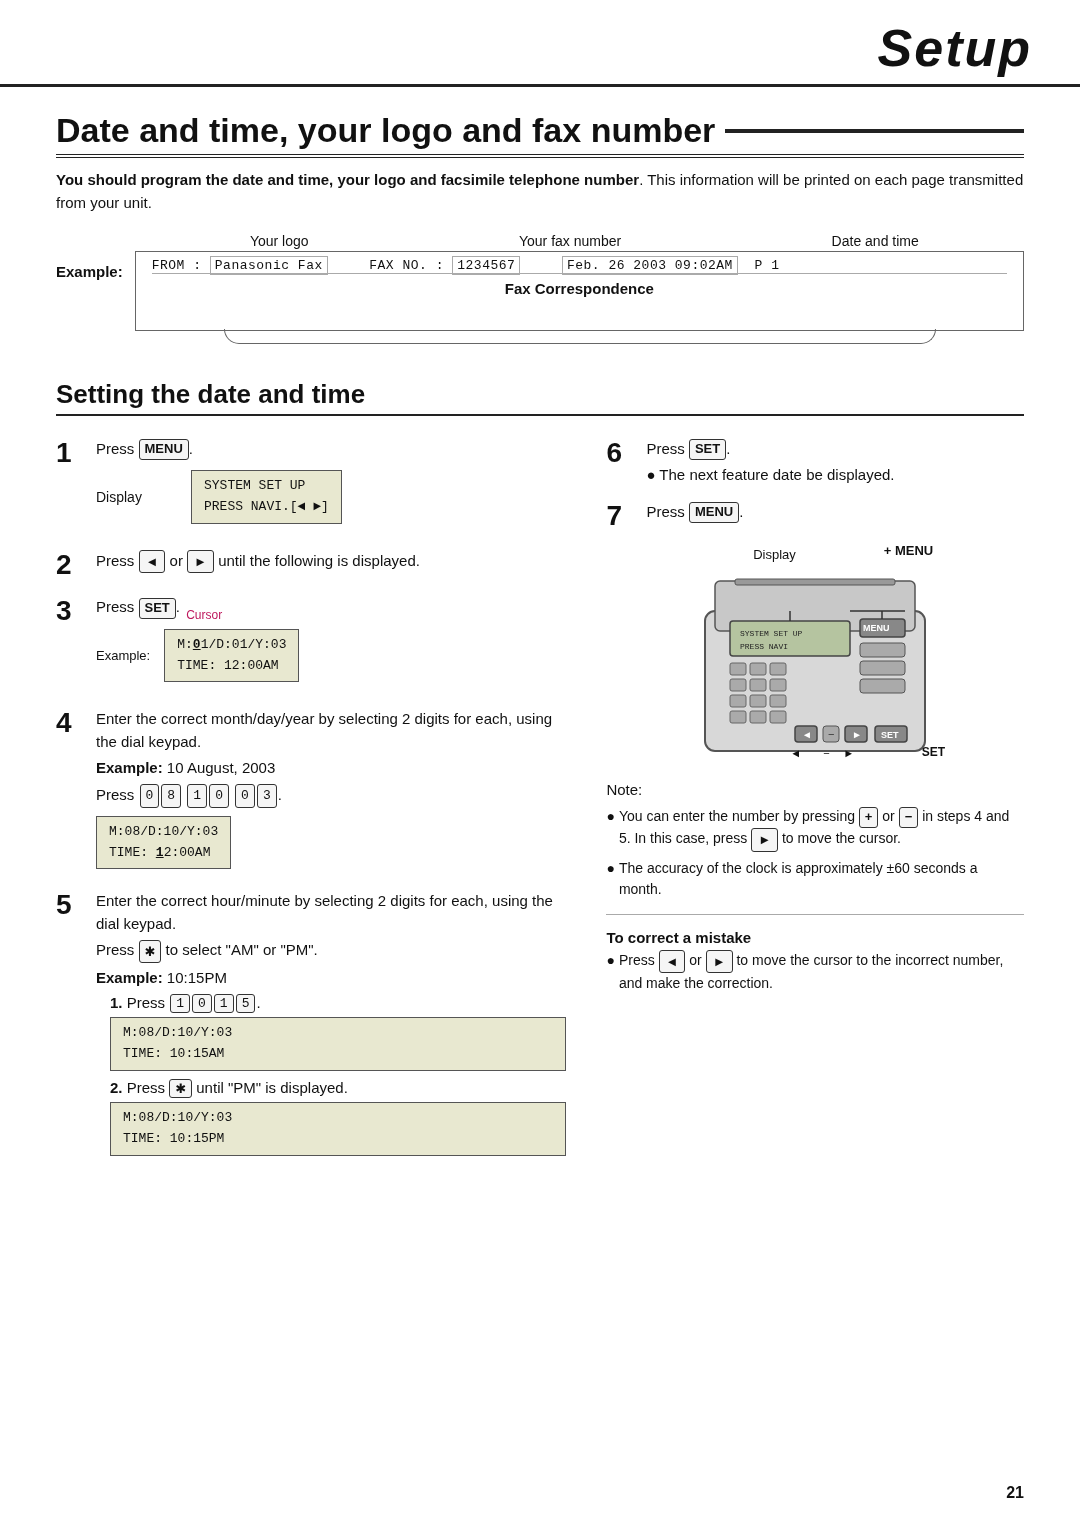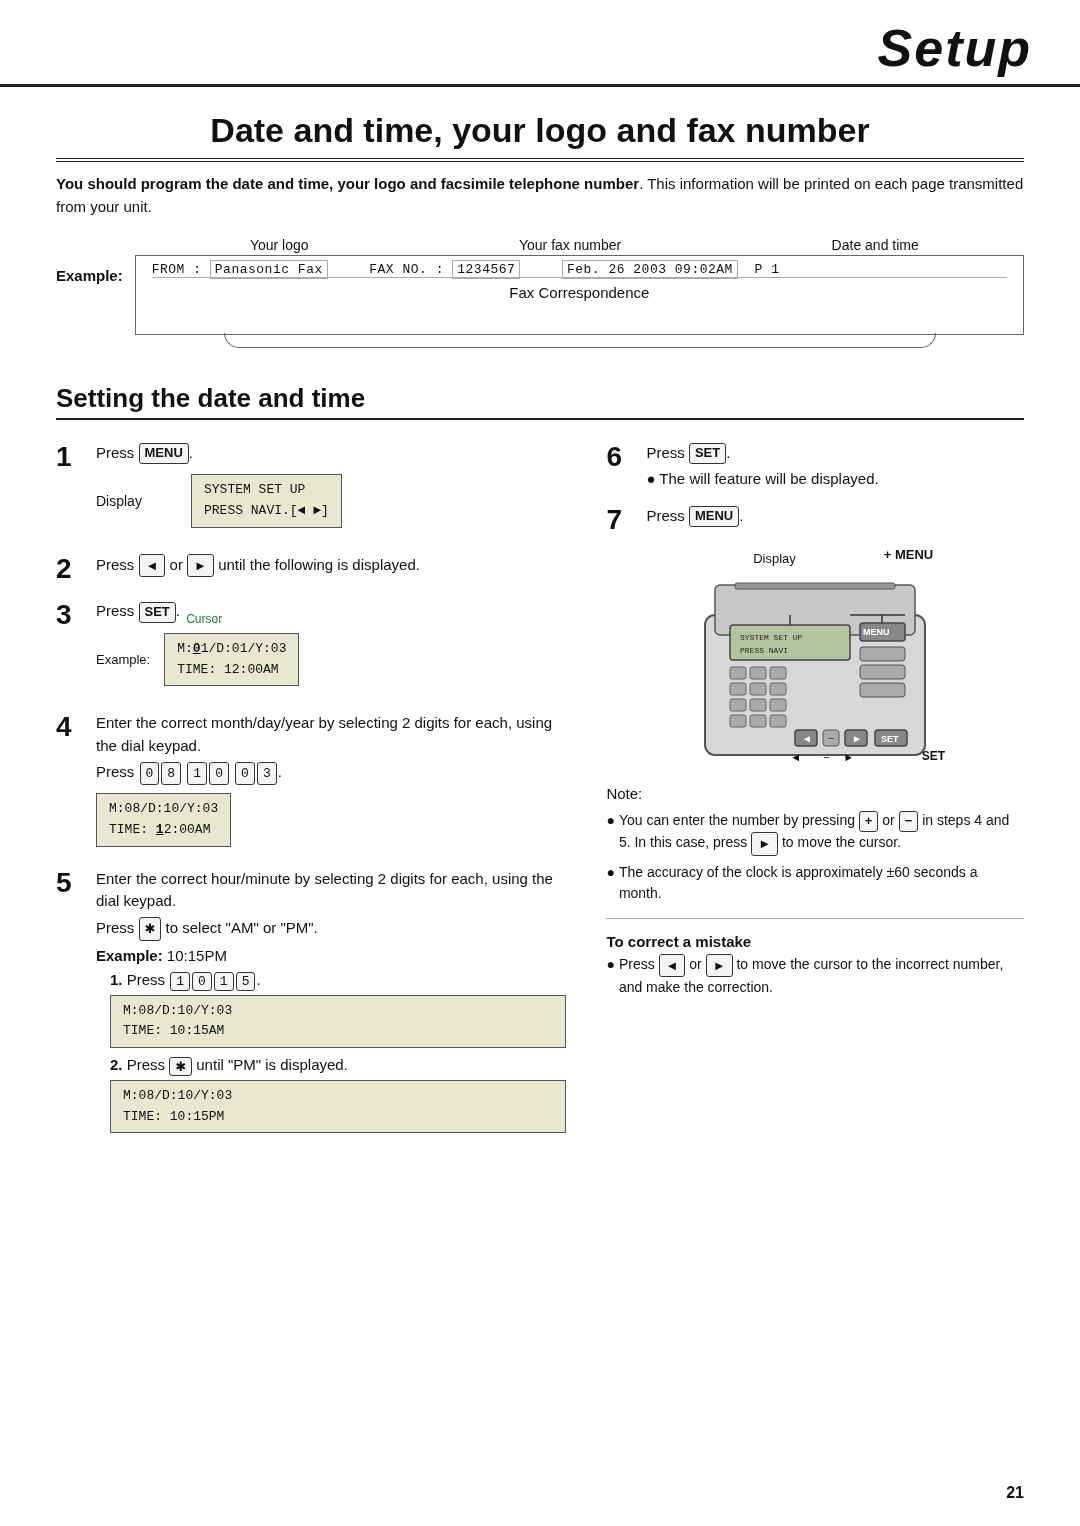--- a/index.html
+++ b/index.html
@@ -33,21 +33,20 @@
 
     
     .page-title {
       font-size: 34px;
       font-weight: bold;
       margin-bottom: 10px;
       border-bottom: 4px double #222;
       padding-bottom: 4px;
       display: flex;
       align-items: center;
-      flex-direction: column;
     }
     .page-title-line {
       flex: 1;
       height: 4px;
       border-top: 2px solid #222;
       border-bottom: 2px solid #222;
       margin-left: 10px;
     }
 
     
@@ -93,21 +92,21 @@
     }
     .fax-line1 {
       font-family: 'Courier New', monospace;
       font-size: 13px;
       letter-spacing: 0.5px;
       border-bottom: 1px solid #aaa;
       margin-bottom: 6px;
     }
     .fax-correspondence {
       text-align: center;
-      font-weight: normal;
+      font-weight: bold;
       font-size: 15px;
       margin-top: 4px;
     }
     
     .fax-example-box::after {
       content: '';
       display: block;
       position: absolute;
       bottom: -14px;
       left: 10%;
@@ -391,33 +390,36 @@
         <div class="step-number">3</div>
         <div class="step-content">
           <p>
             <span>Press </span><span class="key-btn">SET</span>.
           </p>
           <div class="display-row">
             <div style="font-size:13px; margin-right:4px;">
               <span>Example:</span>
             </div>
             <div style="position:relative;">
-              <div style="position:absolute; top:-16px; left:22px; font-size:12px; color:#15803d;">Cursor</div>
+              <div style="position:absolute; top:-16px; left:22px; font-size:12px; color:#be185d;">Cursor</div>
               <div class="display-box" style="margin-left:0;">
                 M:<span class="cursor-char">0</span>1/D:01/Y:03<br>TIME: 12:00AM
               </div>
             </div>
           </div>
         </div>
       </div>
 
       <div class="step">
         <div class="step-number">4</div>
         <div class="step-content">
           <p>Enter the correct month/day/year by selecting 2 digits for each, using the dial keypad.</p>
+          <p class="example-inline">
+            <strong>Example:</strong> 10 August, 2003
+          </p>
           <p>
             Press
             <span class="key-num">0</span><span class="key-num">8</span>
             <span class="key-num">1</span><span class="key-num">0</span>
             <span class="key-num">0</span><span class="key-num">3</span>.
           </p>
           <div class="display-box" style="margin-left:0; margin-top:4px;">
             M:08/D:10/Y:03<br>TIME:&nbsp;<span class="cursor-char">1</span>2:00AM
           </div>
         </div>
@@ -452,21 +454,21 @@
     </div>
 
     <div class="steps-right">
 
       <div class="step" style="margin-bottom:10px;">
         <div class="step-number">6</div>
         <div class="step-content">
           <p>
             <span>Press </span><span class="key-btn">SET</span>.
           </p>
-          <p>● The will feature will be displayed.</p>
+          <p>● The next feature date be displayed.</p>
         </div>
       </div>
 
       <div class="step" style="margin-bottom:20px;">
         <div class="step-number">7</div>
         <div class="step-content">
           <p>
             <span>Press </span><span class="key-btn">MENU</span>.
           </p>
         </div>

